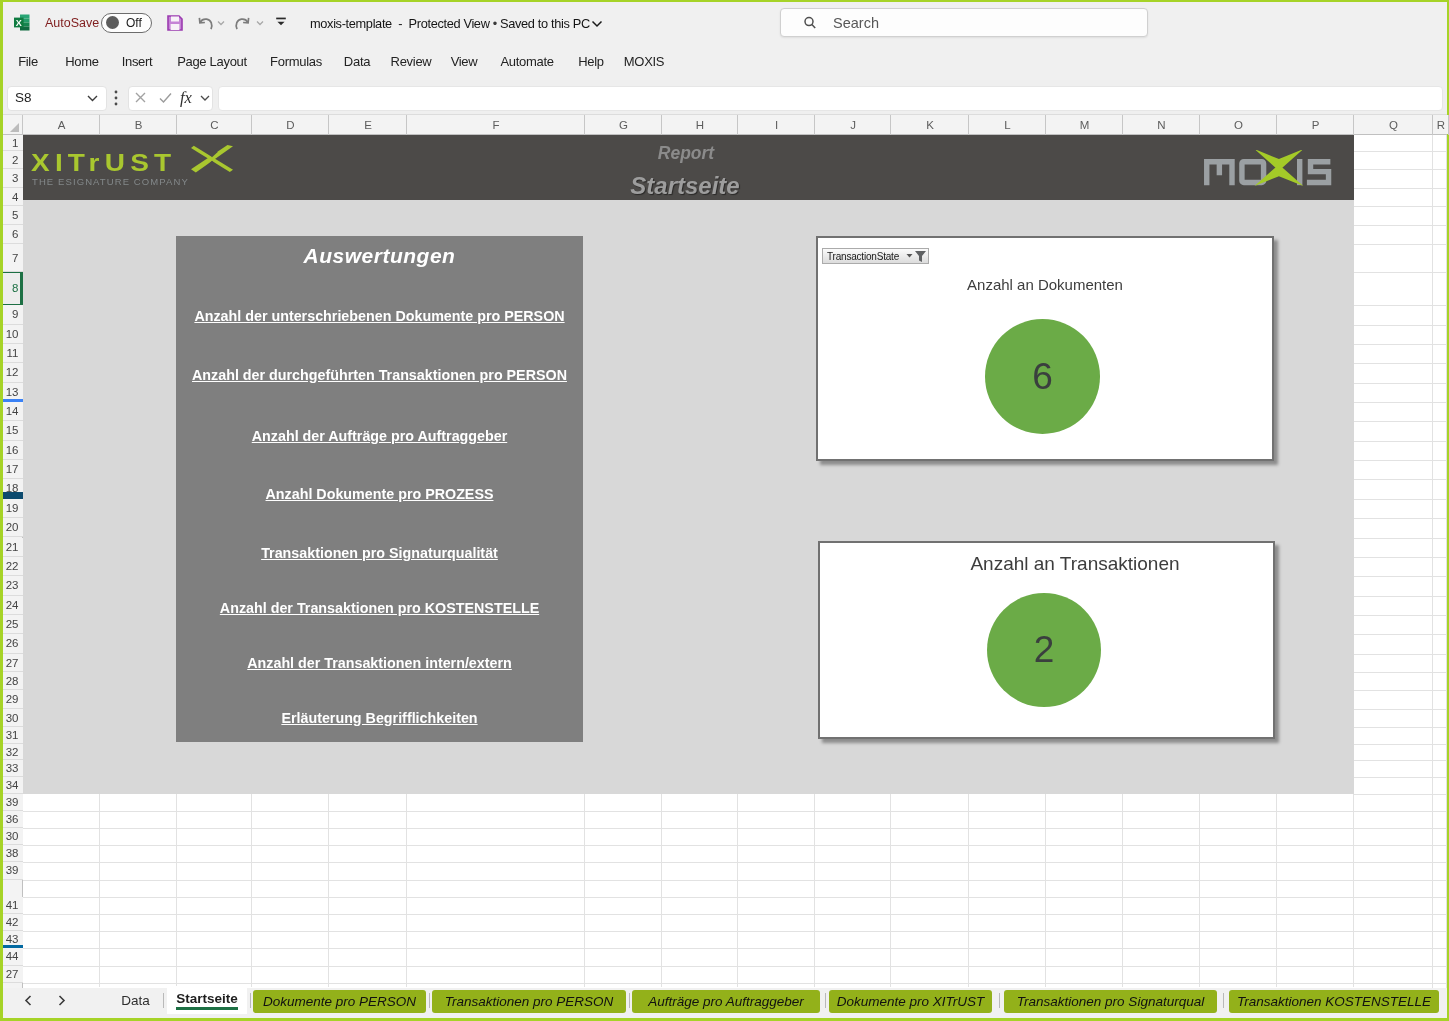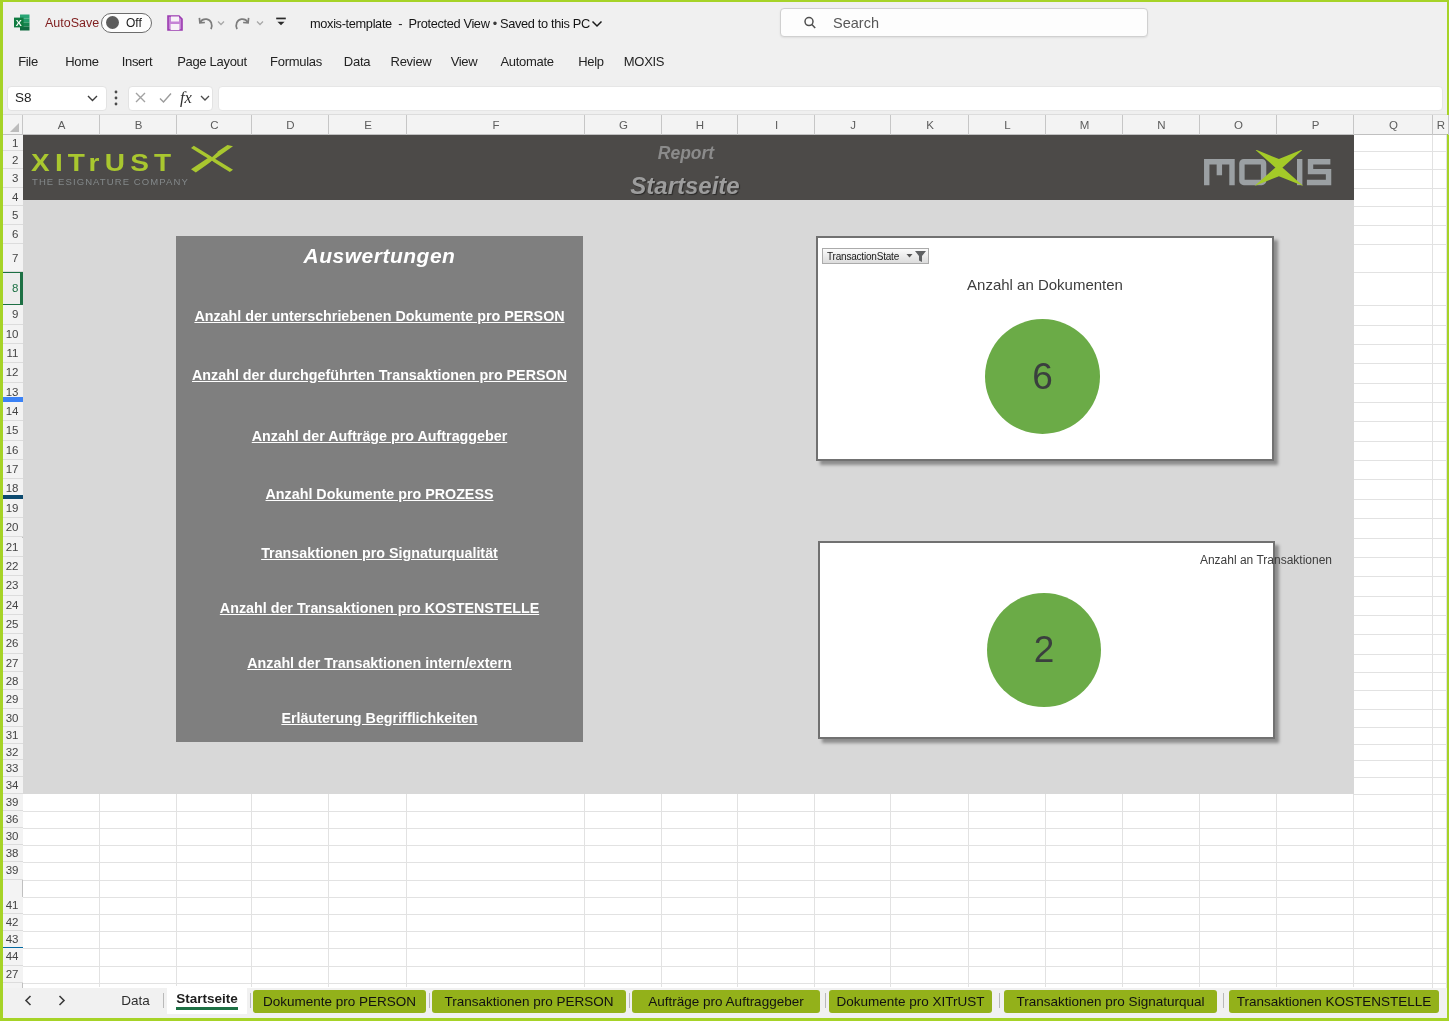--- a/index.html
+++ b/index.html
@@ -11,21 +11,21 @@
   font-size:11.5px; color:#5c5c5c; text-align:center; line-height:20px; }
 .rowhdr { position:absolute; left:3px; width:19.5px; background:#f3f3f3;
   font-size:11.5px; color:#444; text-align:right; padding-right:4px; }
 .gl { position:absolute; background:#e2e2e2; }
 .menu-item { position:absolute; top:50px; height:24px; line-height:24px;
   font-size:13px; letter-spacing:-0.3px; color:#232323; transform:translateX(-50%); white-space:nowrap; }
 .link { position:absolute; left:0; width:100%; text-align:center; color:#fff;
   font-weight:bold; font-size:14.3px; text-decoration:underline; white-space:nowrap; }
 .gtab { position:absolute; top:989.5px; height:23.5px; background:#93b11a;
   border-radius:3px; color:#111; font-size:13.5px; text-align:center;
-  line-height:23px; white-space:nowrap; }
+  line-height:23px; white-space:nowrap;font-style:italic; }
 .tsep { position:absolute; top:993px; height:15px; width:1px; background:#b9b9b9; }
 
 </style></head><body>
 <div id="win"></div>
 <svg class="pg" style="left:13px;top:14px" width="17" height="17" viewBox="0 0 17 17">
 <rect x="7" y="0.5" width="9.5" height="4" fill="#29a575"></rect>
 <rect x="7" y="4.5" width="9.5" height="4" fill="#249e6b"></rect>
 <rect x="7" y="8.5" width="9.5" height="4" fill="#15854f"></rect>
 <rect x="7" y="12.5" width="9.5" height="4" fill="#0e6a3f"></rect>
 <rect x="1" y="3.6" width="9.6" height="9.8" fill="#107c41"></rect>
@@ -149,26 +149,26 @@
 <div class="rowhdr" style="top:187.8px;height:18.6px;line-height:18.6px;border-bottom:1px solid #dcdcdc">4</div>
 <div class="rowhdr" style="top:206.4px;height:18.6px;line-height:18.6px;border-bottom:1px solid #dcdcdc">5</div>
 <div class="rowhdr" style="top:225px;height:18.6px;line-height:18.6px;border-bottom:1px solid #dcdcdc">6</div>
 <div class="rowhdr" style="top:243.6px;height:28.4px;line-height:28.4px;border-bottom:1px solid #dcdcdc">7</div>
 <div class="rowhdr" style="top:272px;height:33.3px;line-height:31.3px;background:#ededed;color:#1d7044;border-top:1px solid #1d7044;border-bottom:1px solid #1d7044">8</div>
 <div class="pg" style="left:20px;top:272px;width:3px;height:33.3px;background:#1d7044"></div>
 <div class="rowhdr" style="top:305.3px;height:19.35px;line-height:19.35px;border-bottom:1px solid #dcdcdc">9</div>
 <div class="rowhdr" style="top:324.65px;height:19.35px;line-height:19.35px;border-bottom:1px solid #dcdcdc">10</div>
 <div class="rowhdr" style="top:344px;height:19.35px;line-height:19.35px;border-bottom:1px solid #dcdcdc">11</div>
 <div class="rowhdr" style="top:363.35px;height:19.35px;line-height:19.35px;border-bottom:1px solid #dcdcdc">12</div>
-<div class="rowhdr" style="top:382.7px;height:19.35px;line-height:19.35px;border-bottom:5px solid #3b82f6">13</div>
+<div class="rowhdr" style="top:382.7px;height:19.35px;line-height:19.35px;border-bottom:3px solid #3b82f6">13</div>
 <div class="rowhdr" style="top:402.05px;height:19.35px;line-height:19.35px;border-bottom:1px solid #dcdcdc">14</div>
 <div class="rowhdr" style="top:421.4px;height:19.35px;line-height:19.35px;border-bottom:1px solid #dcdcdc">15</div>
 <div class="rowhdr" style="top:440.75px;height:19.35px;line-height:19.35px;border-bottom:1px solid #dcdcdc">16</div>
 <div class="rowhdr" style="top:460.1px;height:19.35px;line-height:19.35px;border-bottom:1px solid #dcdcdc">17</div>
-<div class="rowhdr" style="top:479.45px;height:19.35px;line-height:19.35px;border-bottom:4px solid #0c4a6e">18</div>
+<div class="rowhdr" style="top:479.45px;height:19.35px;line-height:19.35px;border-bottom:7px solid #0c4a6e">18</div>
 <div class="rowhdr" style="top:498.8px;height:19.35px;line-height:19.35px;border-bottom:1px solid #dcdcdc">19</div>
 <div class="rowhdr" style="top:518.15px;height:19.35px;line-height:19.35px;border-bottom:1px solid #dcdcdc">20</div>
 <div class="rowhdr" style="top:537.5px;height:19.35px;line-height:19.35px;border-bottom:1px solid #dcdcdc">21</div>
 <div class="rowhdr" style="top:556.85px;height:19.35px;line-height:19.35px;border-bottom:1px solid #dcdcdc">22</div>
 <div class="rowhdr" style="top:576.2px;height:19.35px;line-height:19.35px;border-bottom:1px solid #dcdcdc">23</div>
 <div class="rowhdr" style="top:595.55px;height:19.35px;line-height:19.35px;border-bottom:1px solid #dcdcdc">24</div>
 <div class="rowhdr" style="top:614.9px;height:19.35px;line-height:19.35px;border-bottom:1px solid #dcdcdc">25</div>
 <div class="rowhdr" style="top:634.25px;height:19.35px;line-height:19.35px;border-bottom:1px solid #dcdcdc">26</div>
 <div class="rowhdr" style="top:653.6px;height:18.4px;line-height:18.4px;border-bottom:1px solid #dcdcdc">27</div>
 <div class="rowhdr" style="top:672px;height:18.4px;line-height:18.4px;border-bottom:1px solid #dcdcdc">28</div>
@@ -179,21 +179,21 @@
 <div class="rowhdr" style="top:760.4px;height:16.6px;line-height:16.6px;border-bottom:1px solid #dcdcdc">33</div>
 <div class="rowhdr" style="top:777px;height:16.6px;line-height:16.6px;border-bottom:1px solid #dcdcdc">34</div>
 <div class="rowhdr" style="top:793.6px;height:17.2px;line-height:17.2px;border-bottom:1px solid #dcdcdc">39</div>
 <div class="rowhdr" style="top:810.8px;height:17.2px;line-height:17.2px;border-bottom:1px solid #dcdcdc">36</div>
 <div class="rowhdr" style="top:828px;height:17.2px;line-height:17.2px;border-bottom:1px solid #dcdcdc">30</div>
 <div class="rowhdr" style="top:845.2px;height:17.2px;line-height:17.2px;border-bottom:1px solid #dcdcdc">38</div>
 <div class="rowhdr" style="top:862.4px;height:17.2px;line-height:17.2px;border-bottom:1px solid #dcdcdc">39</div>
 <div class="rowhdr" style="top:917px;height:17.2px;line-height:17.2px;border-bottom:1px solid #dcdcdc">40</div>
 <div class="rowhdr" style="top:896.8px;height:17.2px;line-height:17.2px;border-bottom:1px solid #dcdcdc">41</div>
 <div class="rowhdr" style="top:914px;height:17.2px;line-height:17.2px;border-bottom:1px solid #dcdcdc">42</div>
-<div class="rowhdr" style="top:931.2px;height:17.2px;line-height:17.2px;border-bottom:1px solid #0369a1">43</div>
+<div class="rowhdr" style="top:931.2px;height:17.2px;line-height:17.2px;border-bottom:3px solid #0369a1">43</div>
 <div class="rowhdr" style="top:948.4px;height:17.2px;line-height:17.2px;border-bottom:1px solid #dcdcdc">44</div>
 <div class="rowhdr" style="top:965.6px;height:17.2px;line-height:17.2px;border-bottom:1px solid #dcdcdc">27</div>
 <div class="pg" style="left:23px;top:134.5px;width:1424px;height:853px;background:#fff"></div>
 <div class="gl" style="left:1354px;top:150.6px;width:93px;height:1px"></div>
 <div class="gl" style="left:1354px;top:169.2px;width:93px;height:1px"></div>
 <div class="gl" style="left:1354px;top:187.8px;width:93px;height:1px"></div>
 <div class="gl" style="left:1354px;top:206.4px;width:93px;height:1px"></div>
 <div class="gl" style="left:1354px;top:225px;width:93px;height:1px"></div>
 <div class="gl" style="left:1354px;top:243.6px;width:93px;height:1px"></div>
 <div class="gl" style="left:1354px;top:272px;width:93px;height:1px"></div>
@@ -305,21 +305,21 @@
 <div class="pg" style="left:985px;top:319px;width:115px;height:115px;text-align:center;line-height:115px;font-size:37px;color:#3a3f3e">6</div>
 <div class="pg" style="left:822px;top:248px;width:107px;height:16px;background:linear-gradient(#fbfbfb,#dcdcdc);border:1px solid #ababab"></div>
 <div class="pg" style="left:827px;top:251px;font-size:10px;color:#1a1a1a;letter-spacing:-0.2px">TransactionState</div>
 <svg class="pg" style="left:905px;top:252px" width="9" height="8" viewBox="0 0 9 8">
 <path d="M1.5,2 L4.5,5.5 L7.5,2 Z" fill="#555"></path>
   </svg>
 <svg class="pg" style="left:914px;top:249.5px" width="13" height="13" viewBox="0 0 13 13">
 <path d="M1,1 L12,1 L8,6 L8,12 L5,10.5 L5,6 Z" fill="#5f6163"></path>
   </svg>
 <div class="pg" style="left:818px;top:541px;width:457px;height:198px;background:#fff;border:2.5px solid #717171;box-shadow:4px 4px 3px rgba(0,0,0,0.35)"></div>
-<div class="pg" style="left:818px;top:553px;width:514px;text-align:right;font-size:12px;color:#3d3d3d">Anzahl an Transaktionen</div>
+<div class="pg" style="left:818px;top:553px;width:514px;text-align:center;font-size:19px;color:#3d3d3d">Anzahl an Transaktionen</div>
 <div class="pg" style="left:987px;top:593px;width:114px;height:114px;border-radius:50%;background:#6bab47"></div>
 <div class="pg" style="left:987px;top:593px;width:114px;height:114px;text-align:center;line-height:114px;font-size:37px;color:#3a3f3e">2</div>
 <div class="pg" style="left:3px;top:987.5px;width:1444px;height:30px;background:#f1f1f1"></div>
 <svg class="pg" style="left:22px;top:994px" width="13" height="13" viewBox="0 0 13 13">
 <path d="M8.5,2 L4,6.5 L8.5,11" fill="none" stroke="#3c3c3c" stroke-width="1.6"></path>
   </svg>
 <svg class="pg" style="left:55px;top:994px" width="13" height="13" viewBox="0 0 13 13">
 <path d="M4.5,2 L9,6.5 L4.5,11" fill="none" stroke="#3c3c3c" stroke-width="1.6"></path>
   </svg>
 <div class="pg" style="left:108px;top:993px;width:55px;text-align:center;font-size:13.5px;color:#2e2e2e">Data</div>

